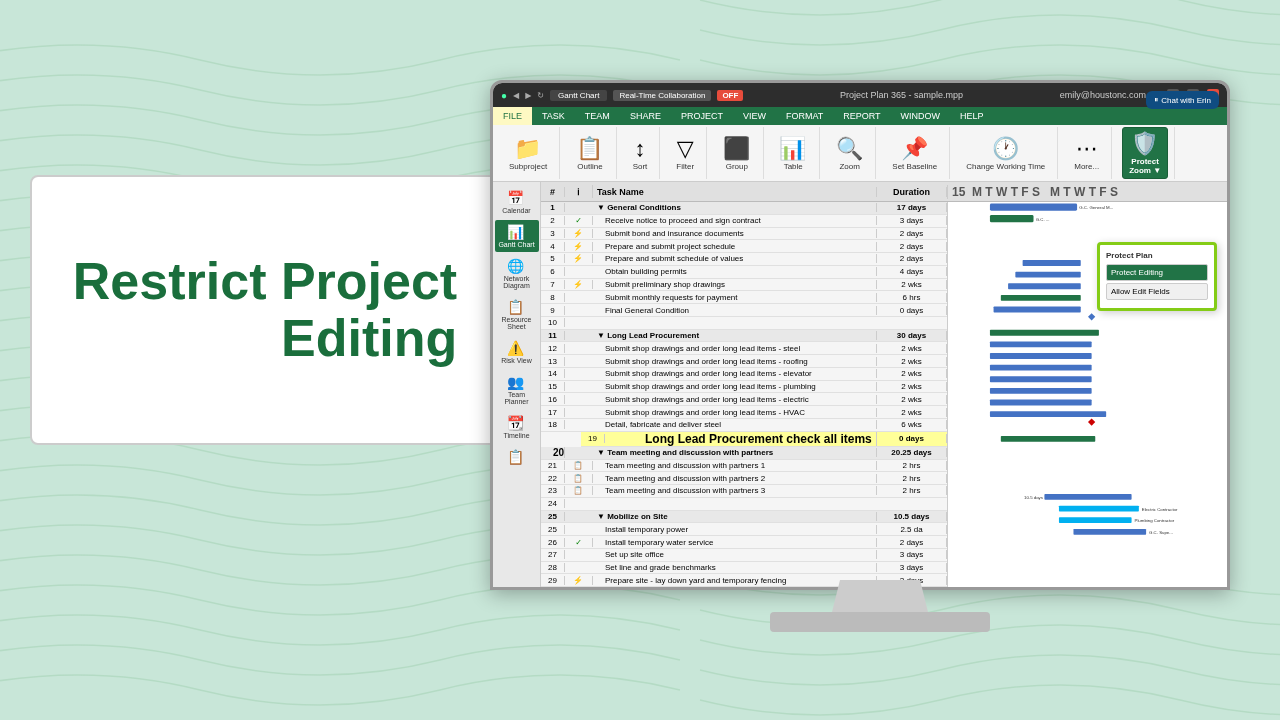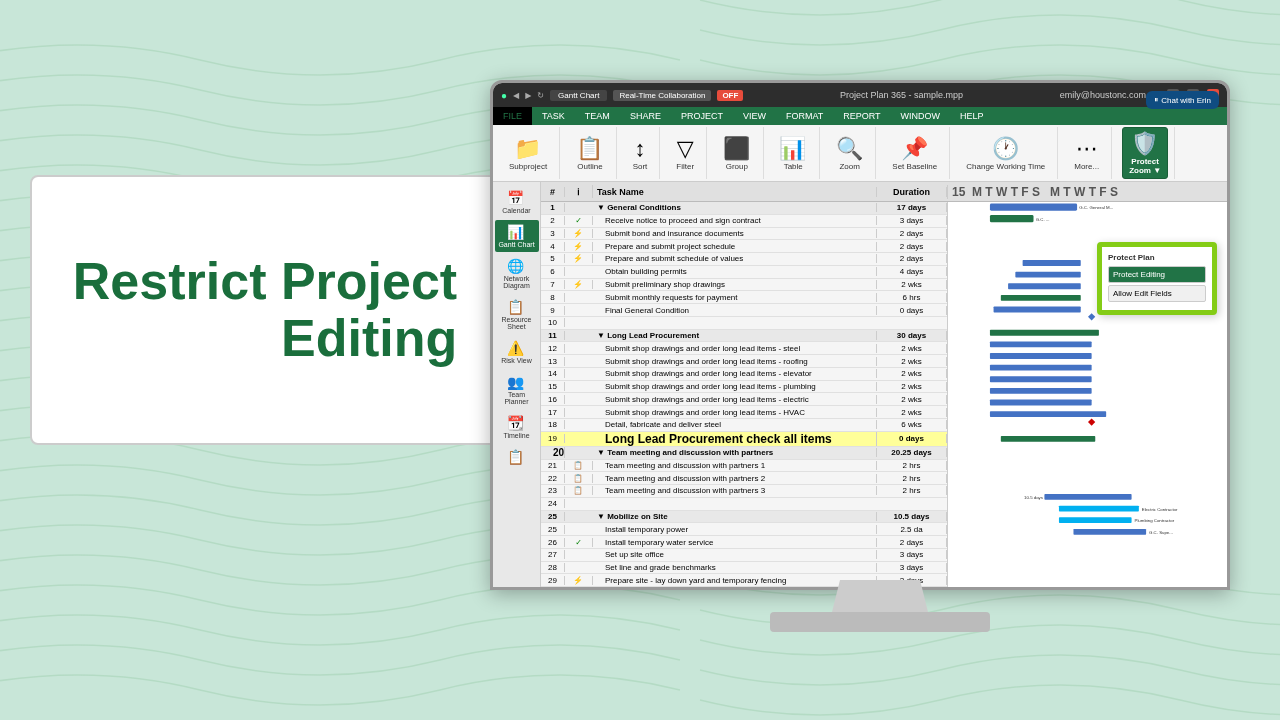--- a/index.html
+++ b/index.html
@@ -151,21 +151,21 @@
 
     .ribbon-tab {
       padding: 4px 10px;
       font-size: 9px;
       color: white;
       cursor: pointer;
       font-weight: 500;
     }
 
     .ribbon-tab.active {
-      background: #000000;
+      background: #fef9c3;
       color: #217346;
     }
 
     .ribbon-content {
       background: #f5f5f5;
       border-bottom: 1px solid #ccc;
       display: flex;
       align-items: center;
       padding: 2px 4px;
       gap: 4px;
@@ -240,38 +240,38 @@
     .col-duration { width: 70px; min-width: 70px; border-right: 1px solid #ccc; text-align: center; }
 
     .gantt-row {
       display: flex;
       align-items: center;
       border-bottom: 1px solid #e0e0e0;
       height: 16px;
       font-size: 8px;
     }
     .gantt-row.group-row { background: #e8e8e8; font-weight: bold; }
-    .gantt-row.highlighted { background: #ffff99; }
+    .gantt-row.highlighted { background: #ffff99; margin-left: 40px; }
 
     .gantt-chart-area {
       width: 280px;
       min-width: 280px;
       background: white;
       border-left: 1px solid #ccc;
       position: relative;
       overflow: hidden;
     }
 
     
     .protect-overlay {
       position: absolute;
       top: 40px;
       right: 10px;
       background: white;
-      border: 5px solid #84cc16;
+      border: 3px solid #84cc16;
       border-radius: 4px;
       padding: 6px;
       width: 120px;
       box-shadow: 2px 2px 8px rgba(0,0,0,0.2);
       z-index: 10;
     }
 
     .protect-overlay-title {
       font-size: 8px;
       font-weight: bold;

